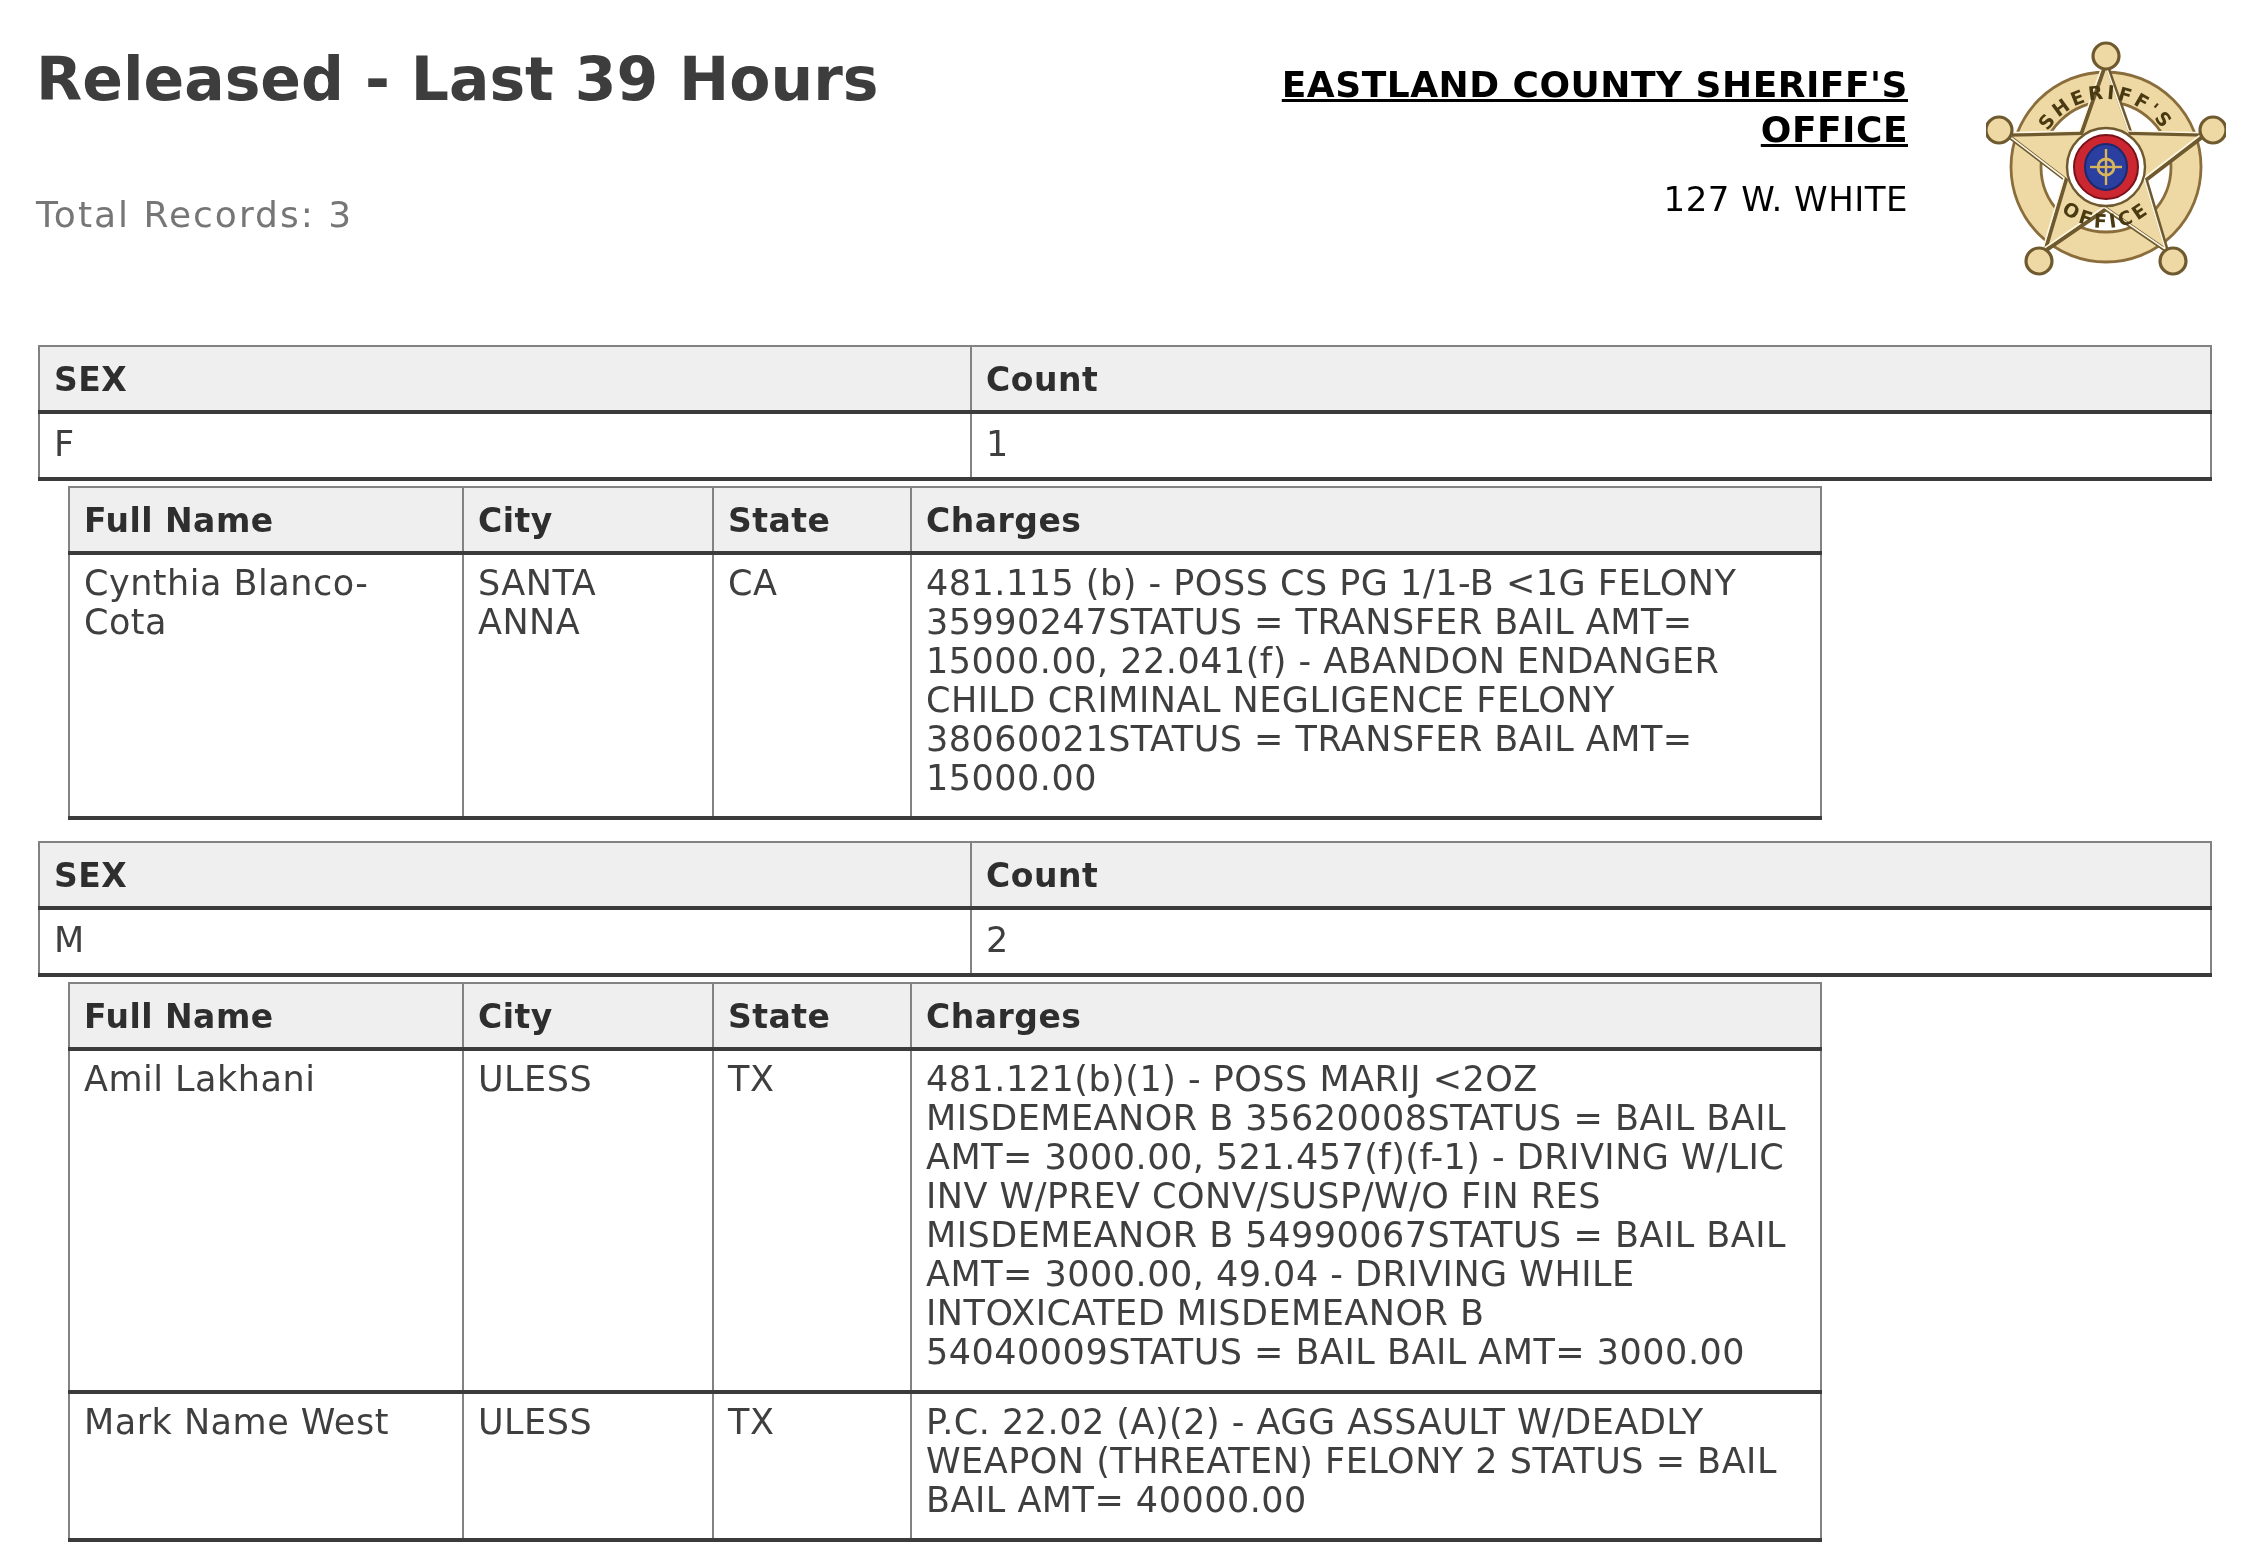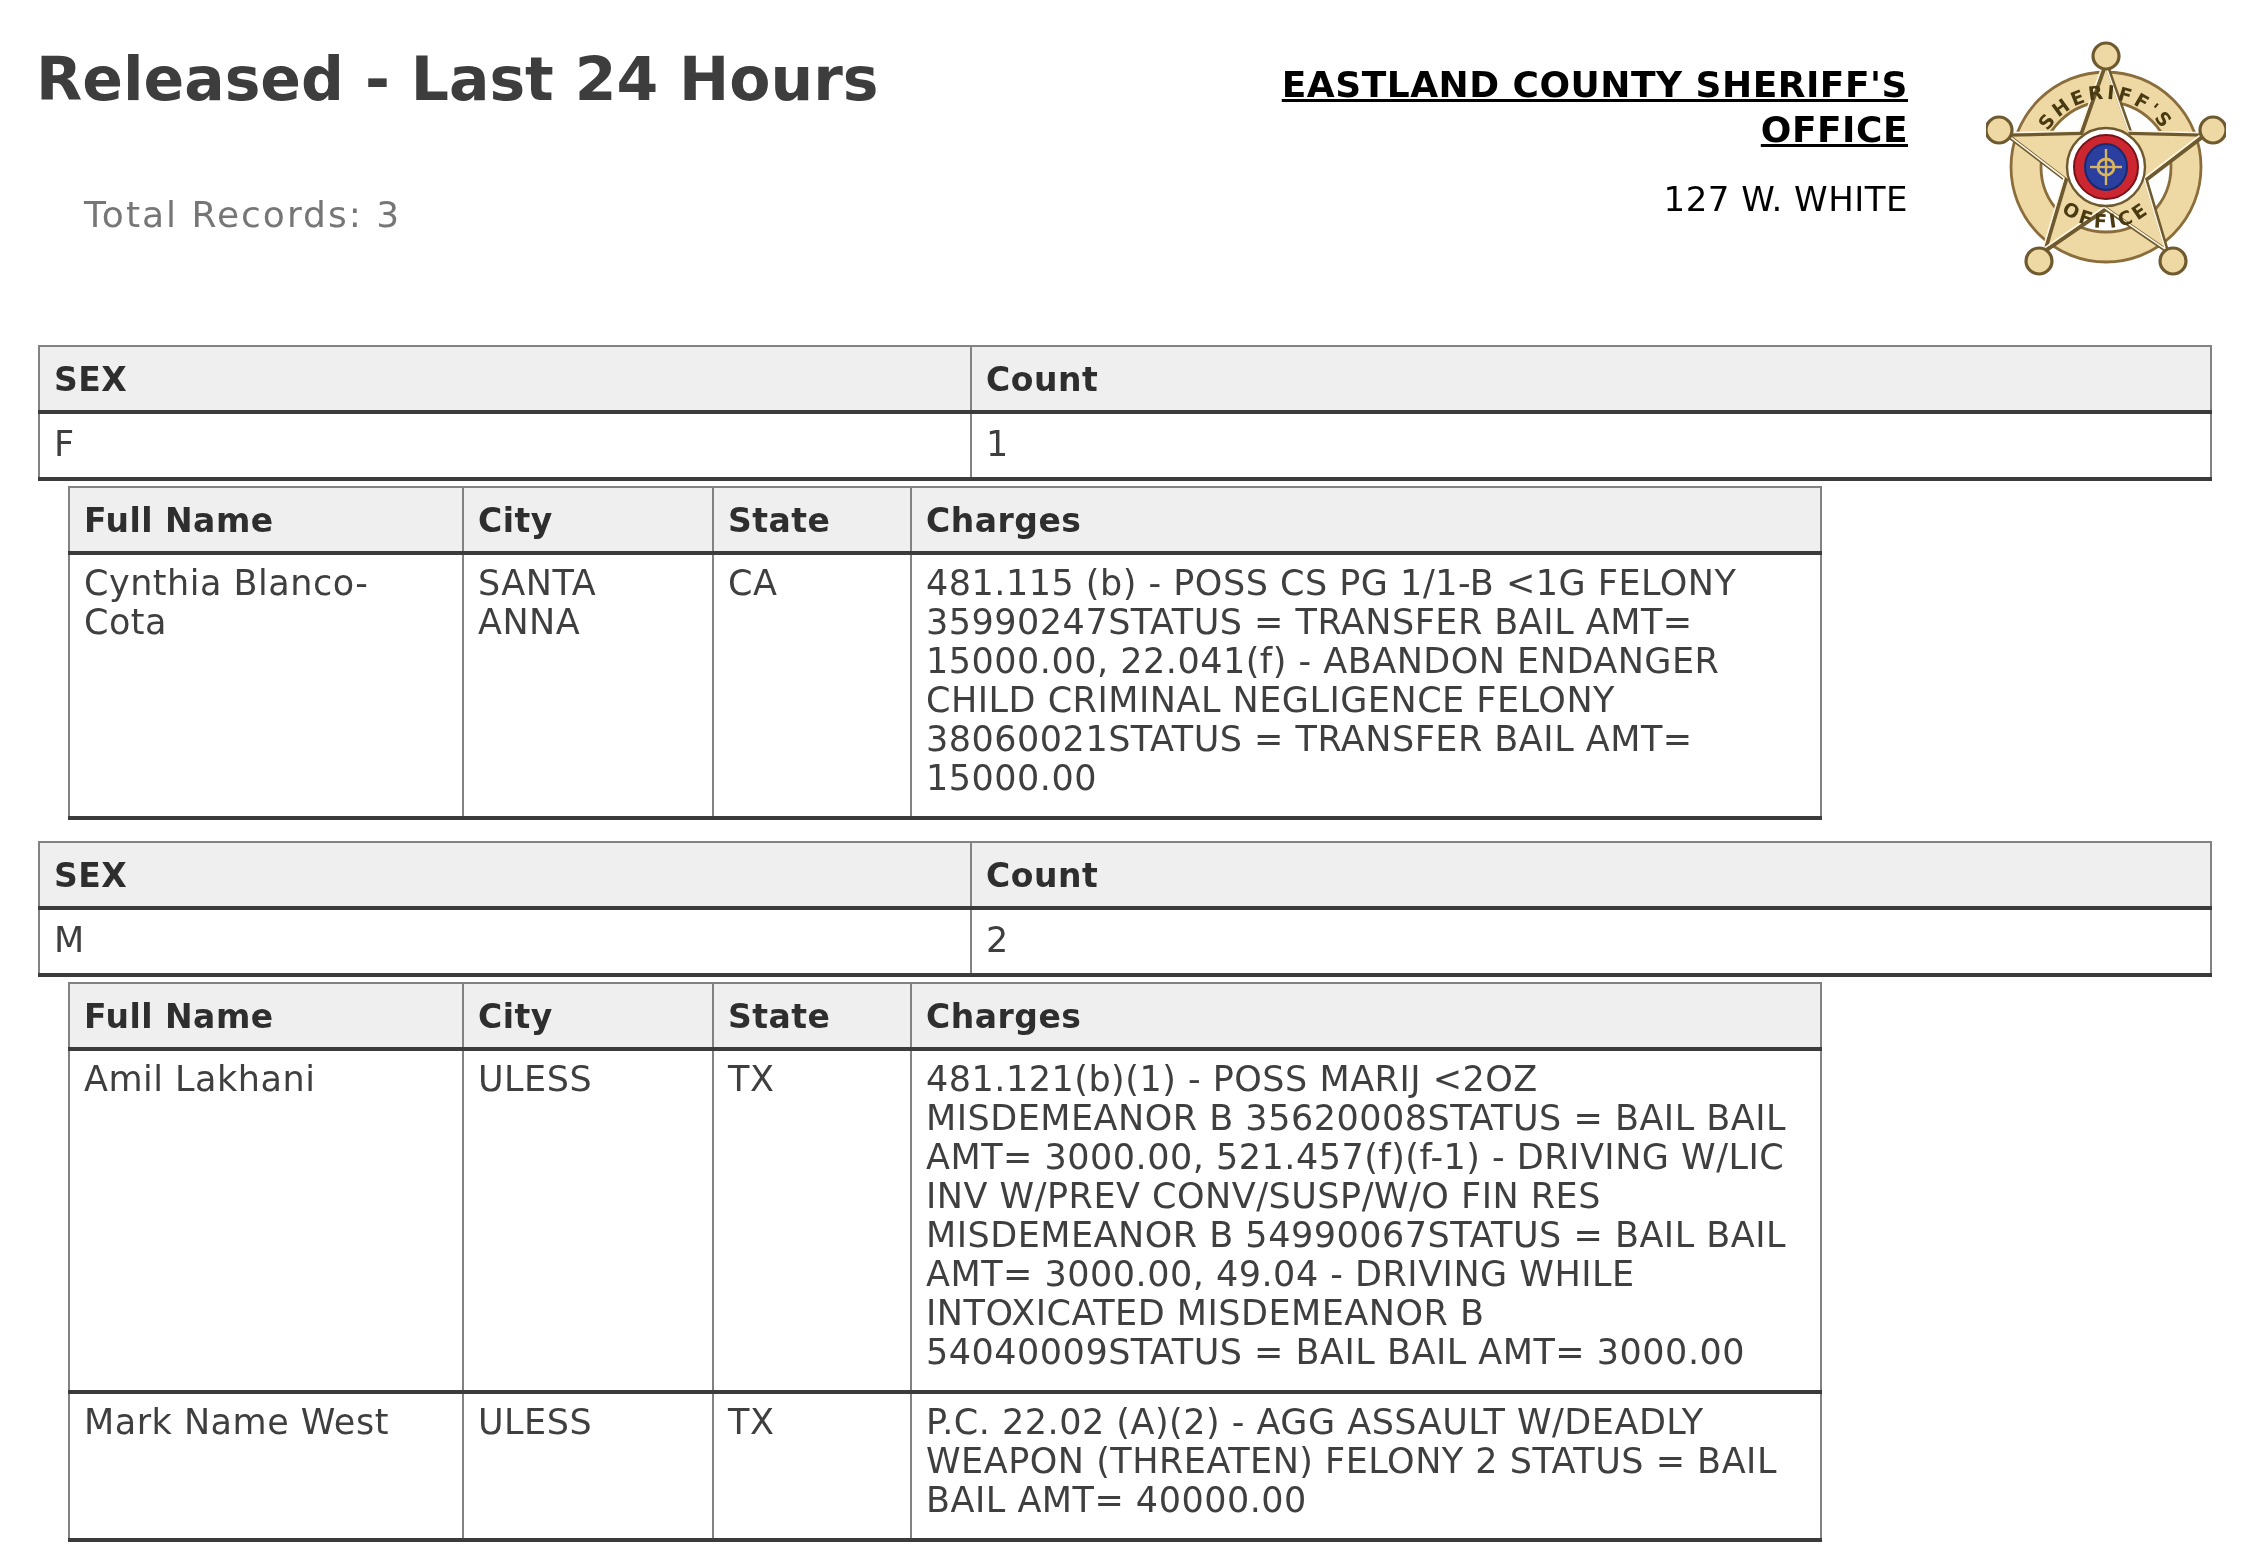--- a/index.html
+++ b/index.html
@@ -22,21 +22,21 @@
     font-family:"DejaVu Sans","Liberation Sans",sans-serif;
     color:var(--text);overflow:hidden;
   }
   .page-title{
     position:absolute;left:36px;top:44px;
     font-size:60px;font-weight:bold;color:var(--title);
     letter-spacing:0px;white-space:nowrap;
   }
   .total-records{
     position:absolute;left:36px;top:194px;
-    font-size:36px;color:var(--muted);letter-spacing:2px;white-space:nowrap;margin-left:48px;
+    font-size:36px;color:var(--muted);letter-spacing:2px;white-space:nowrap;
   }
   .agency{
     position:absolute;top:62px;right:344px;width:660px;
     text-align:right;color:var(--black);
   }
   .agency-name{
     font-size:36px;font-weight:bold;line-height:45px;letter-spacing:0.5px;text-decoration:underline;
   }
   .agency-address{margin-top:18px;font-size:34px;line-height:58px;letter-spacing:0.5px;}
   .badge{position:absolute;top:20px;right:26px;width:240px;height:286px;}
@@ -63,21 +63,21 @@
   table.outer tbody td{padding:11px 14px 13px 14px;}
   table.inner{width:1754px;margin-left:68px;margin-top:5px;}
   table.inner col.c-name{width:394px;}
   table.inner col.c-city{width:250px;}
   table.inner col.c-state{width:198px;}
   table.outer.second{margin-top:21px;}
 </style>
 </head>
 <body>
 
-<div class="page-title">Released - Last 24 Hours</div>
+<div class="page-title">Released - Last 39 Hours</div>
 
 <div class="total-records">
   <span>Total Records:</span>
   <span>3</span>
 </div>
 
 <div class="agency">
   <div class="agency-name">EASTLAND COUNTY SHERIFF'S OFFICE</div>
   <div class="agency-address">
     <div>127 W. WHITE</div>

